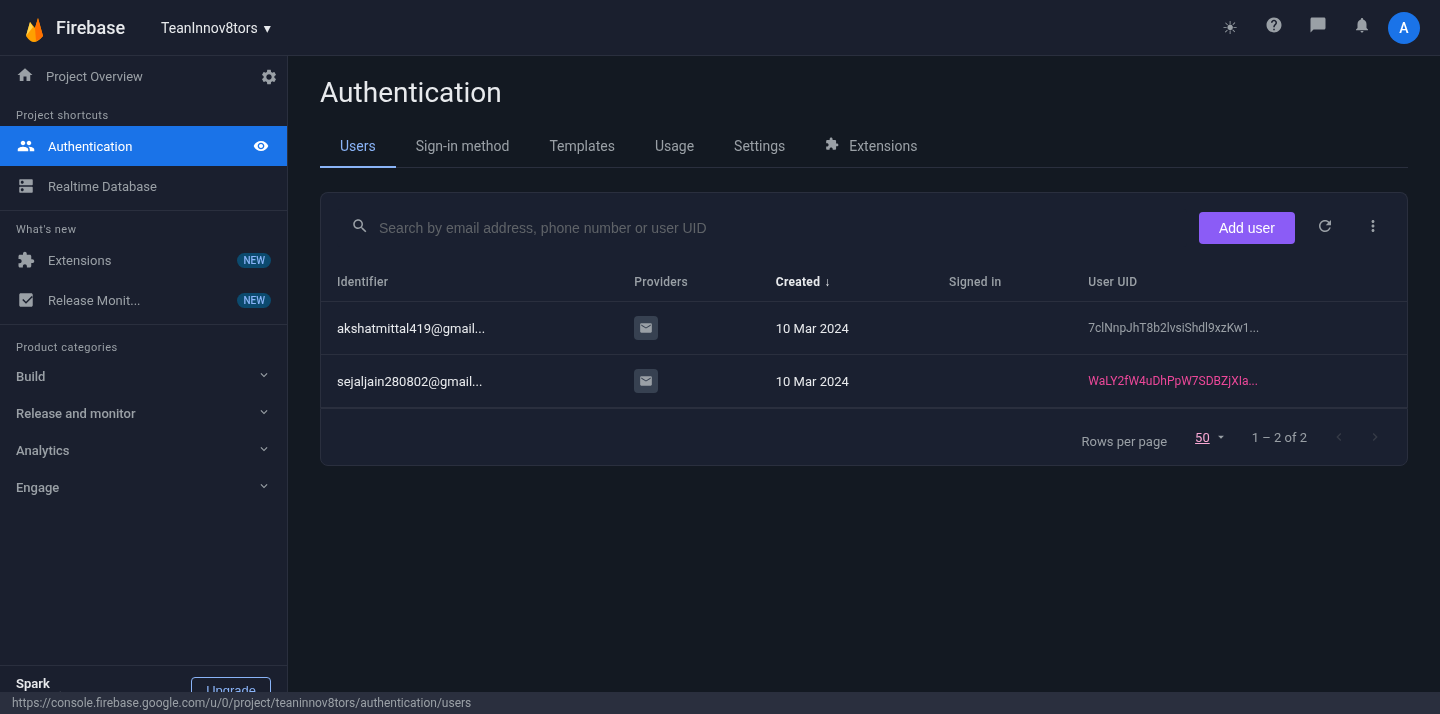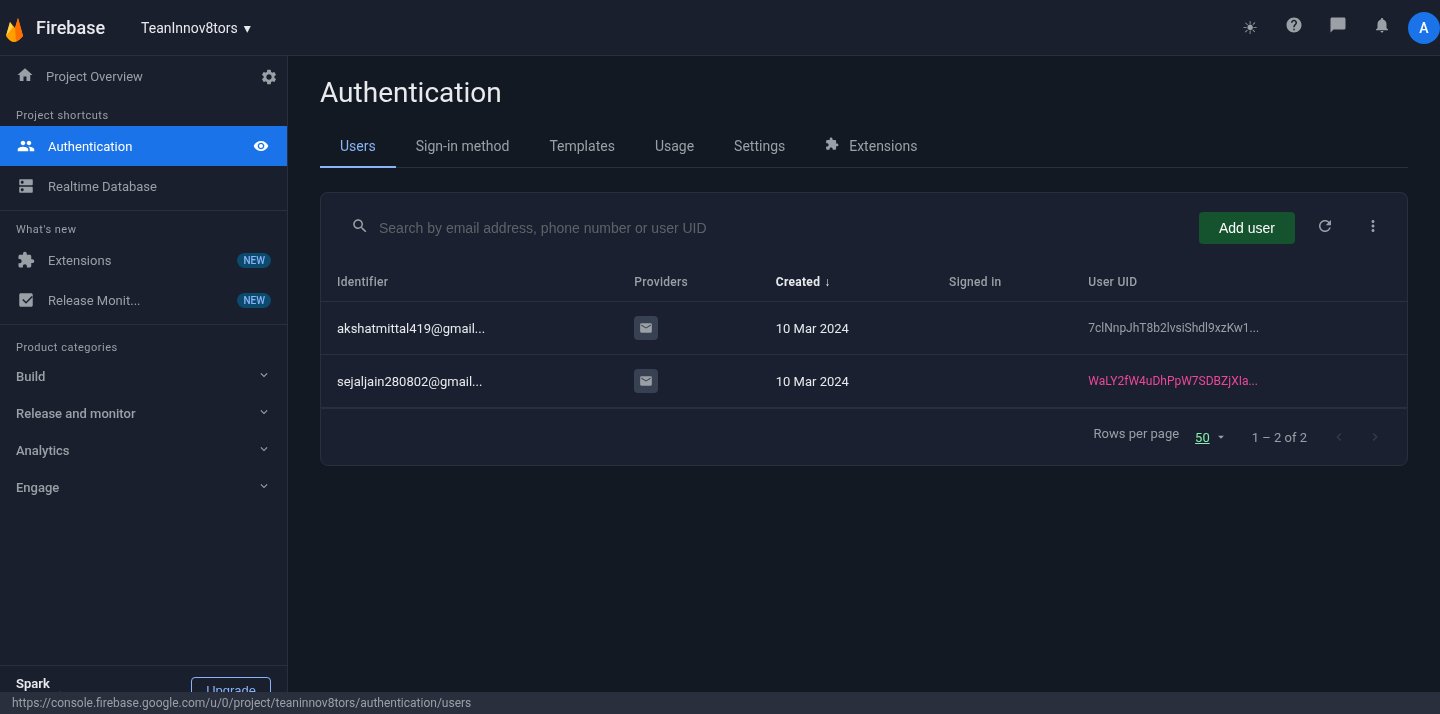--- a/index.html
+++ b/index.html
@@ -14,21 +14,21 @@
       flex-direction: column;
     }
 
     
     .top-nav {
       height: 56px;
       background: #1a1f2e;
       border-bottom: 1px solid #2a2f3e;
       display: flex;
       align-items: center;
-      padding: 0 0;
+      padding: 0 20px;
       flex-shrink: 0;
       z-index: 10;
     }
     .top-nav-logo {
       display: flex;
       align-items: center;
       gap: 8px;
       margin-right: 24px;
     }
     .firebase-flame {
@@ -305,21 +305,21 @@
       background: transparent;
       border: none;
       outline: none;
       color: #e8eaed;
       font-size: 14px;
       flex: 1;
     }
     .search-input::placeholder { color: #5f6368; }
 
     .add-user-btn {
-      background: #14532d;
+      background: #8b5cf6;
       color: white;
       border: none;
       padding: 8px 20px;
       border-radius: 4px;
       font-size: 14px;
       font-weight: 500;
       cursor: pointer;
       white-space: nowrap;
     }
 
@@ -397,28 +397,28 @@
       background: #1a2030;
       border: 1px solid #2a2f3e;
       border-top: 1px solid #2a2f3e;
       gap: 16px;
       font-size: 13px;
       color: #9aa0a6;
       border-radius: 0 0 8px 8px;
     }
     .rows-per-page {
       display: flex;
-      align-items: flex-start;
-      gap: 8px;
+      align-items: flex-end;
+      gap: 20px;
       margin-left: 24px;
     }
     .rows-select {
       background: transparent;
       border: none;
-      color: #86efac;
+      color: #f9a8d4;
       font-size: 13px;
       cursor: pointer;
       display: flex;
       align-items: center;
       gap: 4px;
       padding: 4px 8px;
       border-radius: 4px;
       text-decoration: underline;
     }
     .pagination-nav {

